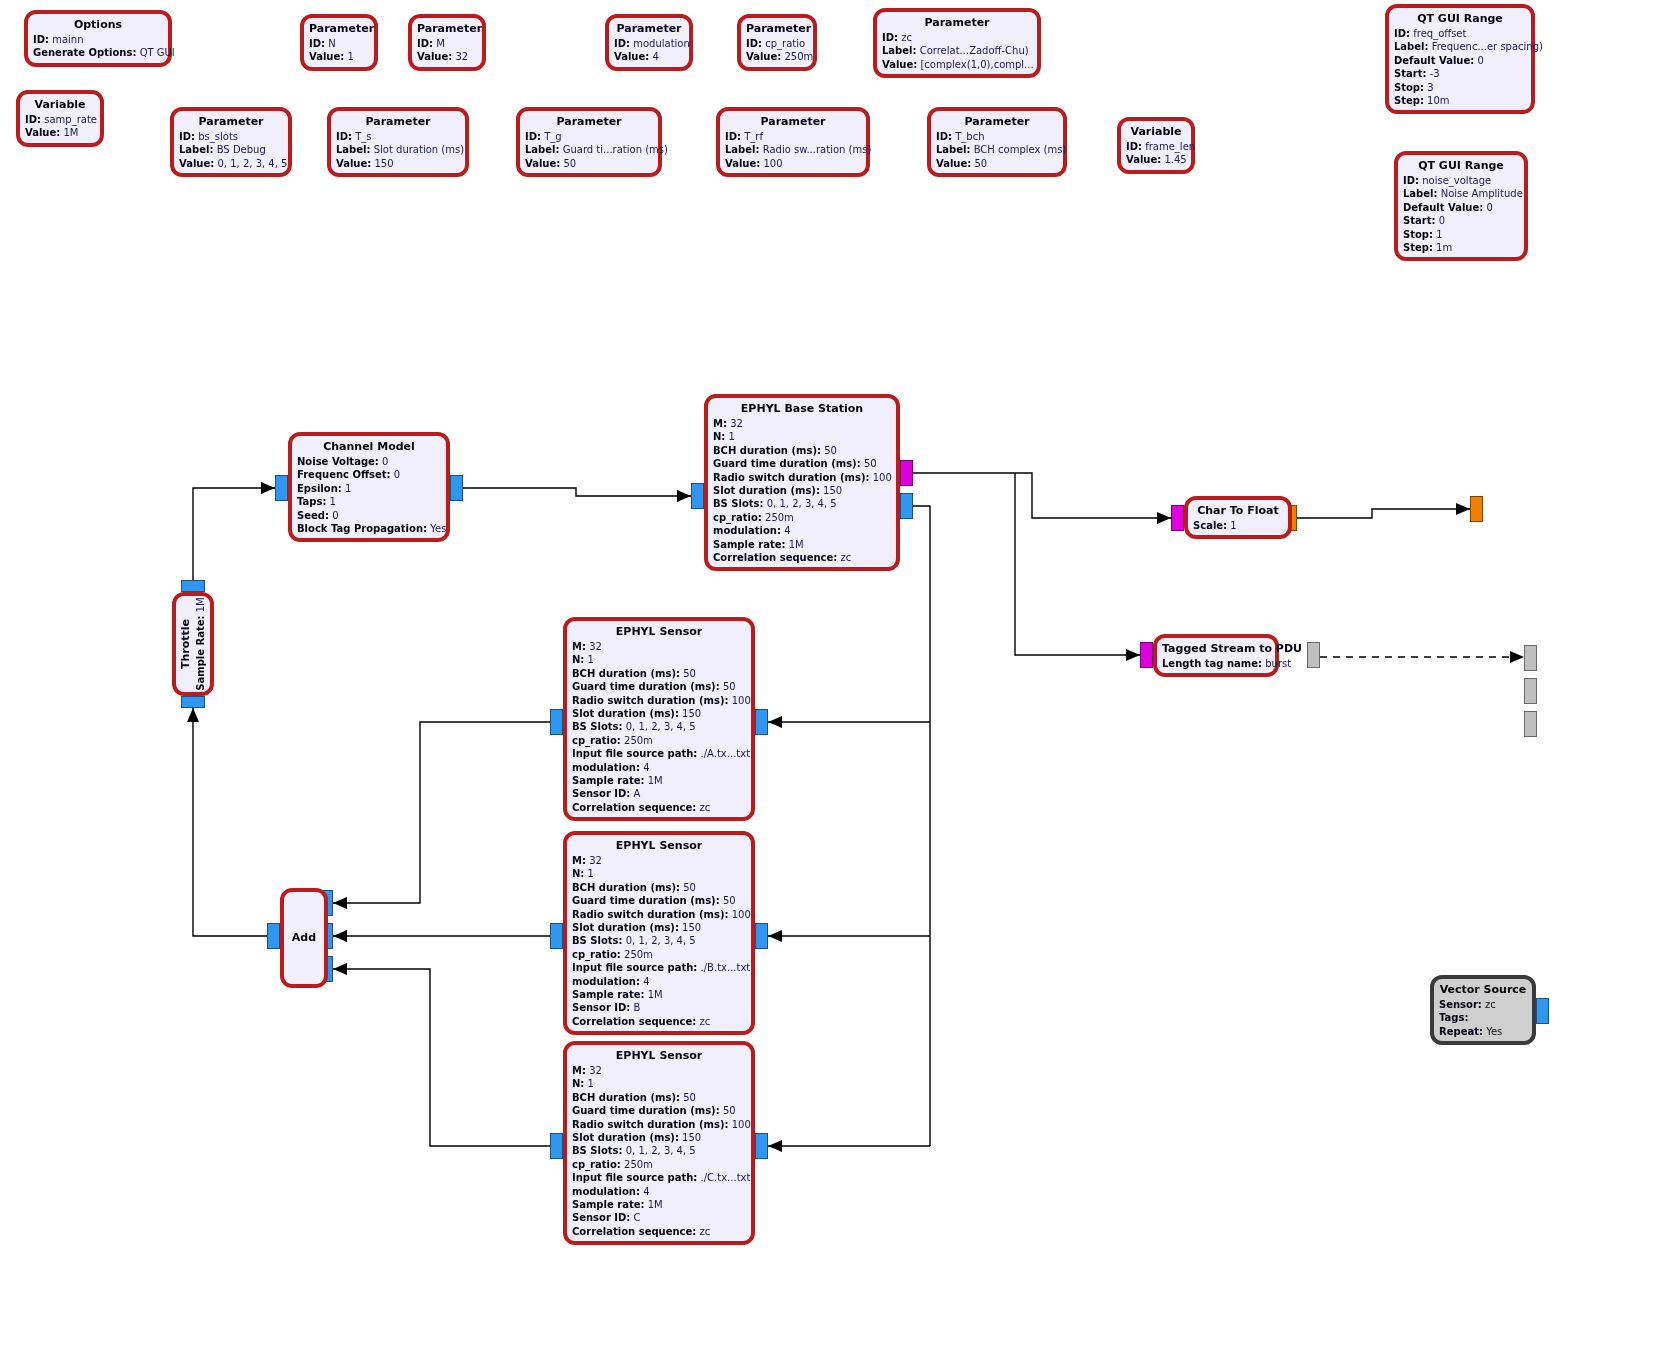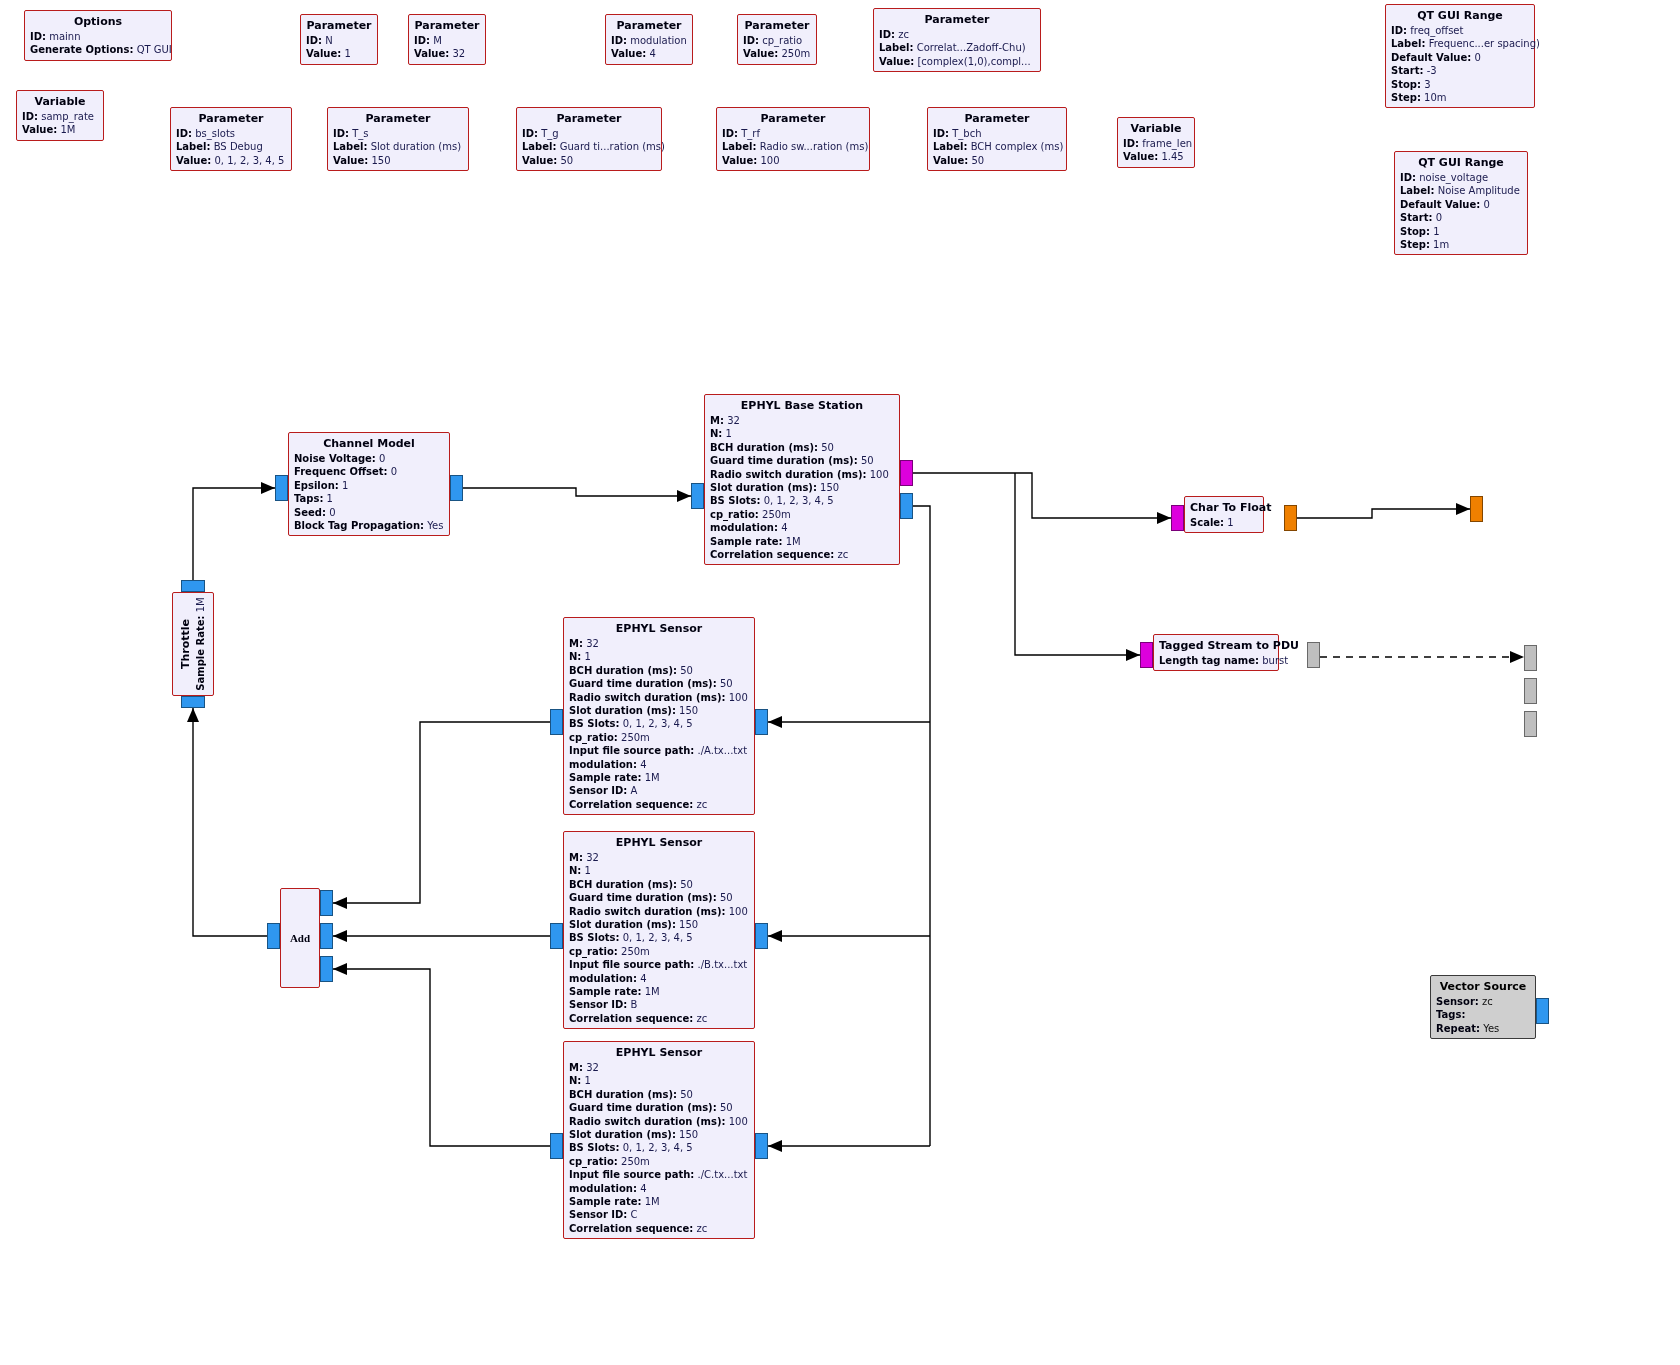--- a/index.html
+++ b/index.html
@@ -2,21 +2,21 @@
 <html><head>
 <meta charset="utf-8">
 <style>
   html,body{margin:0;padding:0;background:#ffffff;}
   #canvas{position:relative;width:1680px;height:1365px;background:#ffffff;overflow:hidden;
           font-family:"DejaVu Sans","Liberation Sans",sans-serif;}
   #wires{position:absolute;left:0;top:0;z-index:1;}
   .wire{fill:none;stroke:#000000;stroke-width:1.4;}
   .wire.dashed{stroke-dasharray:7 6;}
   .arrow{fill:#000000;stroke:none;}
-  .block{position:absolute;z-index:3;background:#f1effc;border:1px solid #b91c1c;border-radius:2px;
+  .block{position:absolute;z-index:3;background:#f1effc;border:4px solid #b91c1c;border-radius:12px;
          padding:3px 5px;box-sizing:border-box;font-size:10px;color:#1a1a4e;}
   .block .title{font-weight:bold;font-size:11px;color:#000010;text-align:center;line-height:16px;white-space:nowrap;}
   .block .line{line-height:13.4px;white-space:nowrap;}
   .block .line b{color:#000010;}
   .block.vertical .inner{position:absolute;left:50%;top:50%;transform:translate(-50%,-50%) rotate(-90deg);
          white-space:nowrap;text-align:center;}
   .block.center .inner{display:flex;align-items:center;justify-content:center;height:100%;}
   .block.center .title{line-height:12px;}
   .block.disabled{background:#cfcfcf;border-color:#3a3a3a;color:#101010;}
   .block.disabled .title{color:#000;}
@@ -272,30 +272,30 @@
         <div class="line"><b>cp_ratio:</b> <span>250m</span></div>
         <div class="line"><b>Input file source path:</b> <span>./C.tx...txt</span></div>
         <div class="line"><b>modulation:</b> <span>4</span></div>
         <div class="line"><b>Sample rate:</b> <span>1M</span></div>
         <div class="line"><b>Sensor ID:</b> <span>C</span></div>
         <div class="line"><b>Correlation sequence:</b> <span>zc</span></div>
       </div>
     </div>
     <div class="port blue" style="left: 550px; top: 1133px;"></div>
     <div class="port blue" style="left: 755px; top: 1133px;"></div>
-    <div class="block center" style="left: 280px; top: 888px; width: 40px; height: 100px; font-family: Liberation Serif, serif;">
+    <div class="block center" style="left: 280px; top: 888px; width: 48px; height: 100px;">
       <div class="inner">
         <div class="title">Add</div>
       </div>
     </div>
     <div class="port blue" style="left: 320px; top: 890px;"></div>
     <div class="port blue" style="left: 320px; top: 923px;"></div>
     <div class="port blue" style="left: 320px; top: 956px;"></div>
     <div class="port blue" style="left: 267px; top: 923px;"></div>
-    <div class="block" style="left: 1184px; top: 496px; width: 80px;">
+    <div class="block" style="left: 1184px; top: 496px; width: 108px;">
       <div class="inner">
         <div class="title">Char To Float</div>
         <div class="line"><b>Scale:</b> <span>1</span></div>
       </div>
     </div>
     <div class="port magenta" style="left: 1171px; top: 505px;"></div>
     <div class="port orange" style="left: 1284px; top: 505px;"></div>
     <div class="port orange" style="left: 1470px; top: 496px;"></div>
     <div class="block" style="left: 1153px; top: 634px; width: 126px;">
       <div class="inner">

